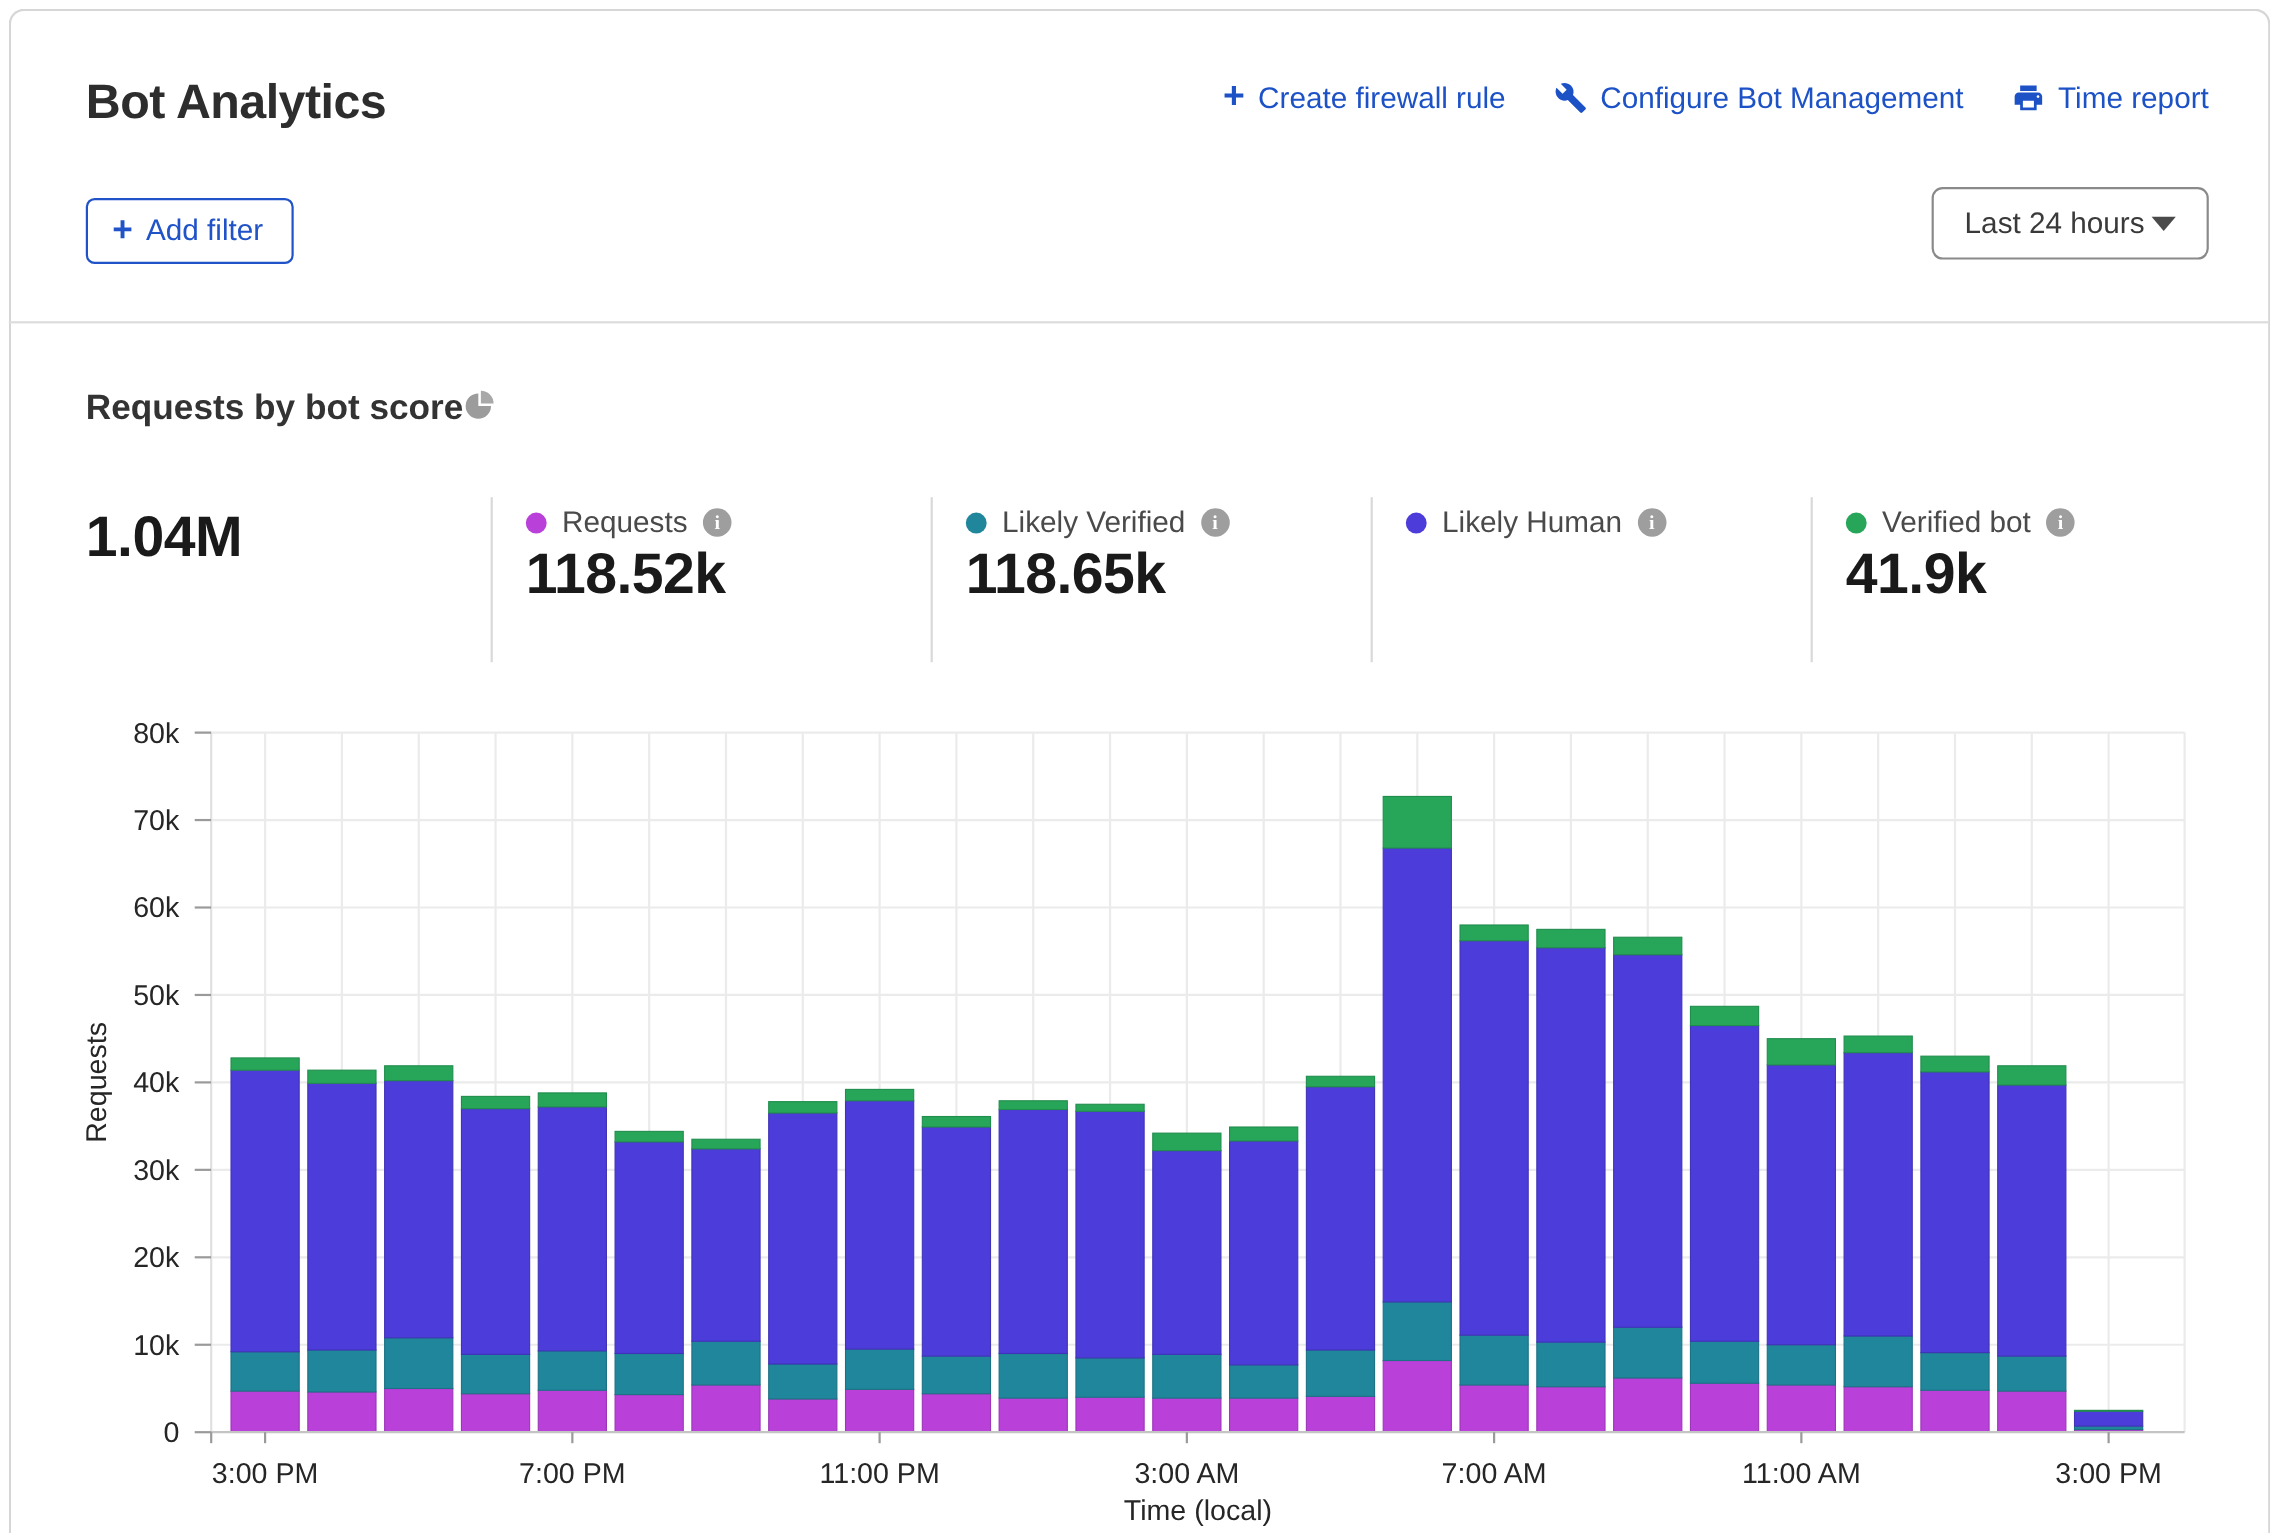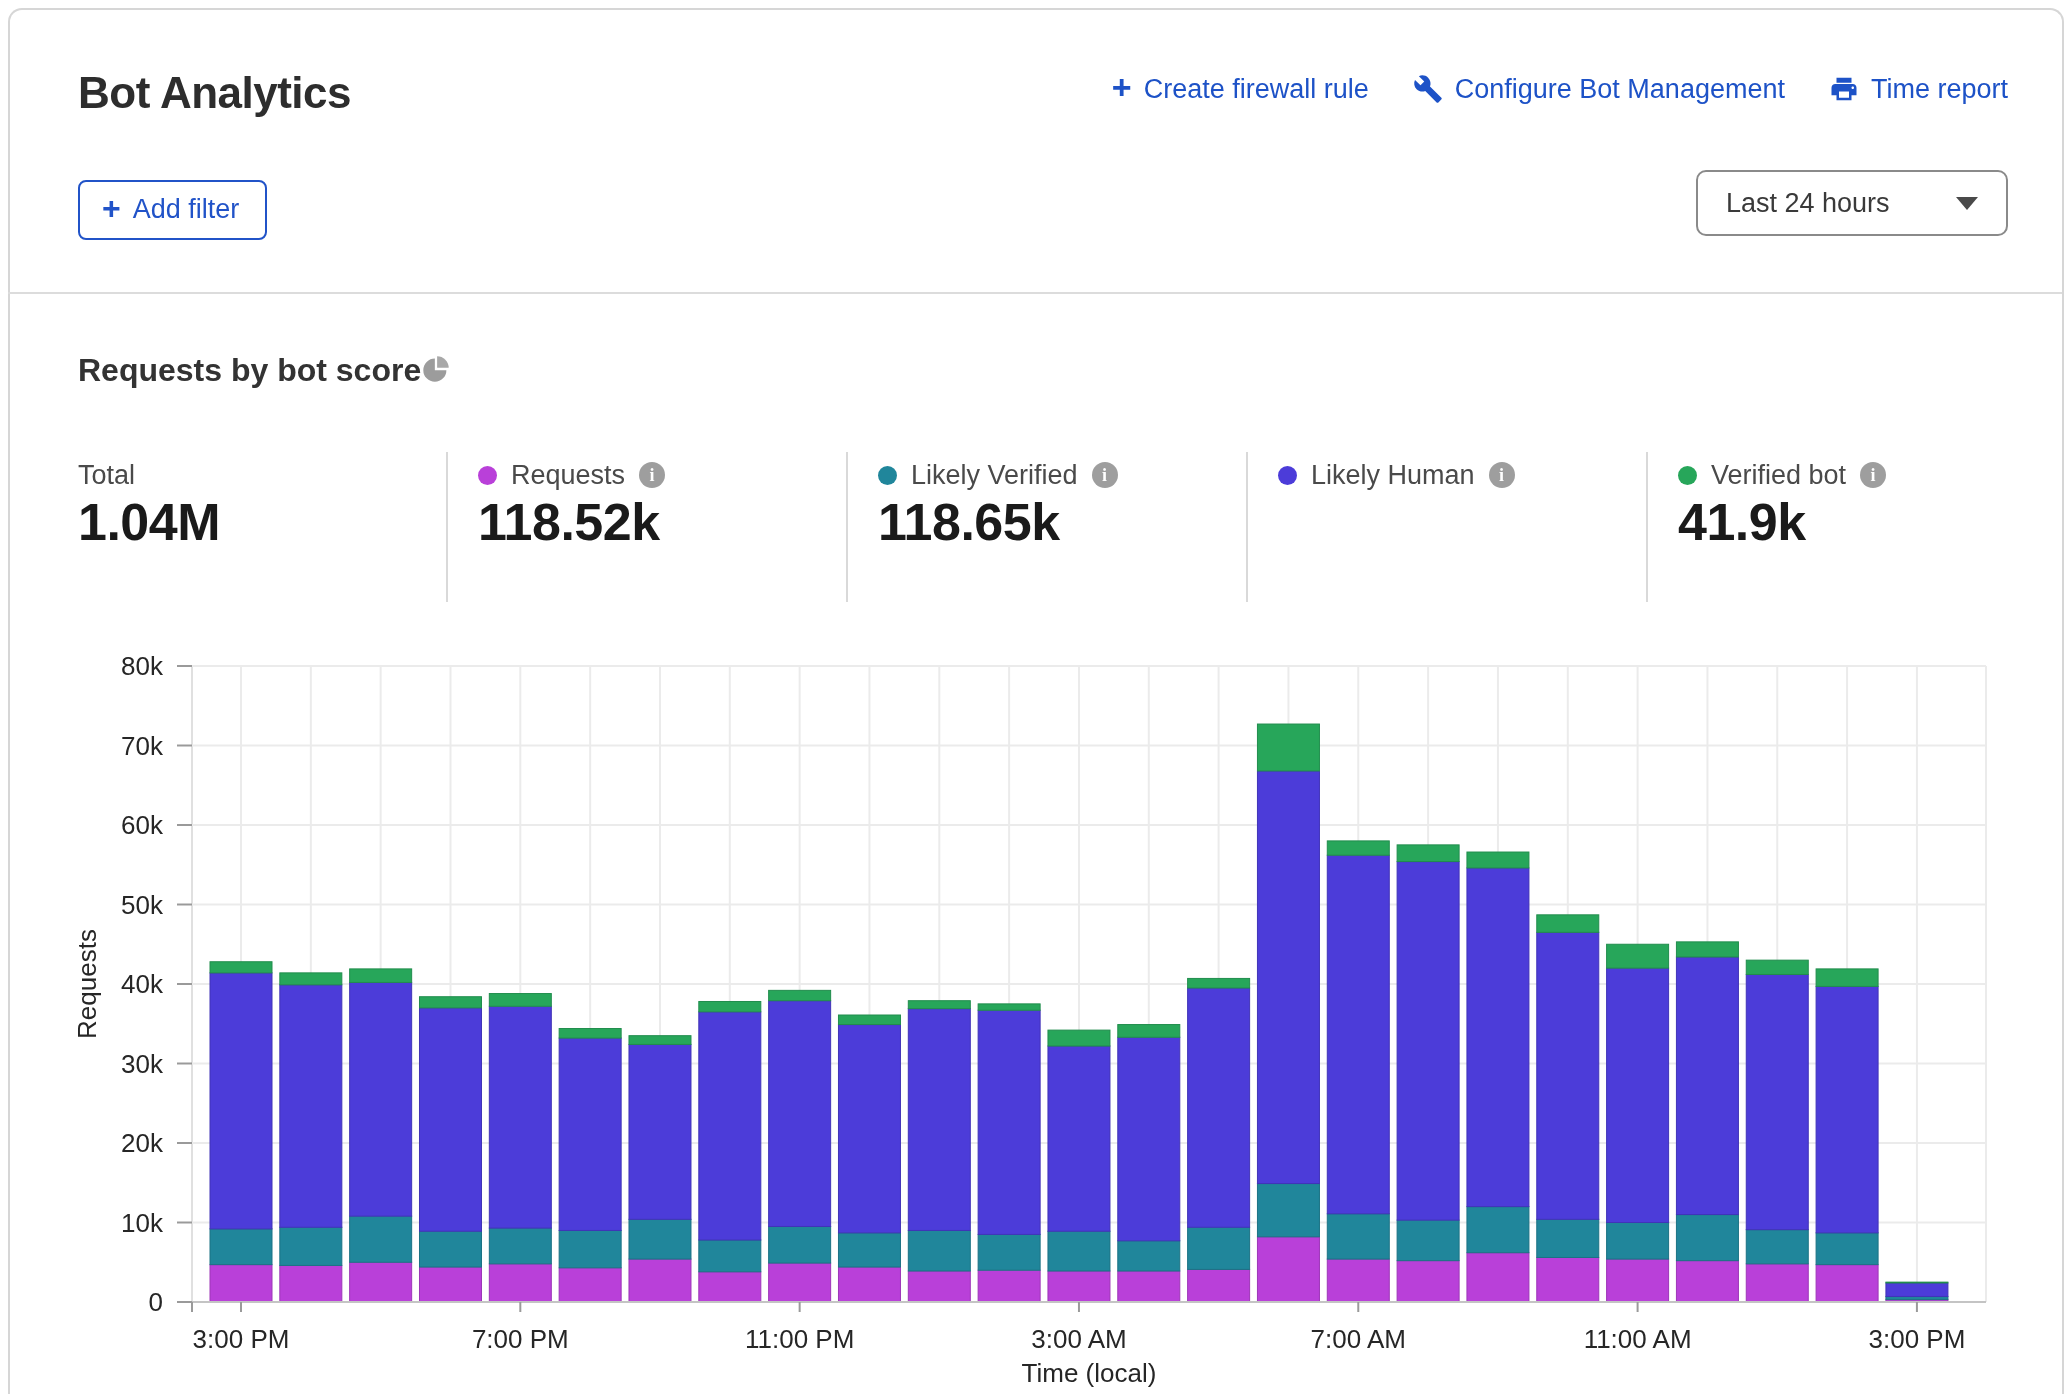--- a/index.html
+++ b/index.html
@@ -27,21 +27,21 @@
   }
   .action .plus{font-size:34px;font-weight:600;line-height:1;position:relative;top:-2px;}
   .action svg{display:block;}
   .add-filter{
     position:absolute;left:78px;top:180px;display:flex;align-items:center;gap:12px;
     background:#fff;border:2px solid #2153c8;border-radius:8px;color:#2153c8;
     font-size:27px;font-family:inherit;padding:11px 26px 13px 22px;cursor:pointer;font-weight:500;
   }
   .add-filter .plus{font-size:32px;font-weight:600;line-height:1;position:relative;top:-1px;}
   .dropdown{
-    position:absolute;right:62px;top:170px;width:312px;height:66px;box-sizing:border-box;
+    position:absolute;right:62px;top:170px;width:252px;height:66px;box-sizing:border-box;
     border:2px solid #8a8a8a;border-radius:10px;background:#fff;display:flex;align-items:center;
     padding:0 28px;font-size:27px;color:#3a3a3a;cursor:pointer;
   }
   .dropdown .caret{
     margin-left:auto;width:0;height:0;
     border-left:11px solid transparent;border-right:11px solid transparent;
     border-top:13px solid #4a4a4a;
   }
   .section-title-row{
     position:absolute;left:78px;top:352px;display:flex;align-items:center;
@@ -105,23 +105,20 @@
   <h2 class="section-title">Requests by bot score</h2>
   <span>
     <svg width="30" height="30" viewBox="0 0 26 26">
       <path d="M12 14 L12 4 A10 10 0 1 0 22 14 Z" fill="#9c9c9c"></path>
       <path d="M14 12 L14 2 A10 10 0 0 1 24 12 Z" fill="#a8a8a8"></path>
     </svg>
   </span>
 </div>
 
 <div class="stat-col" style="left:78px">
-  <div class="stat-head">
-    <span class="stat-label">Total</span>
-  </div>
   <div class="stat-value">1.04M</div>
 </div>
 
 <div class="stat-col" style="left:478px">
   <div class="stat-head">
     <span class="stat-dot" style="background: rgb(185, 64, 217);"></span>
     <span class="stat-label">Requests</span>
     <span class="info-icon">i</span>
   </div>
   <div class="stat-value">118.52k</div>

